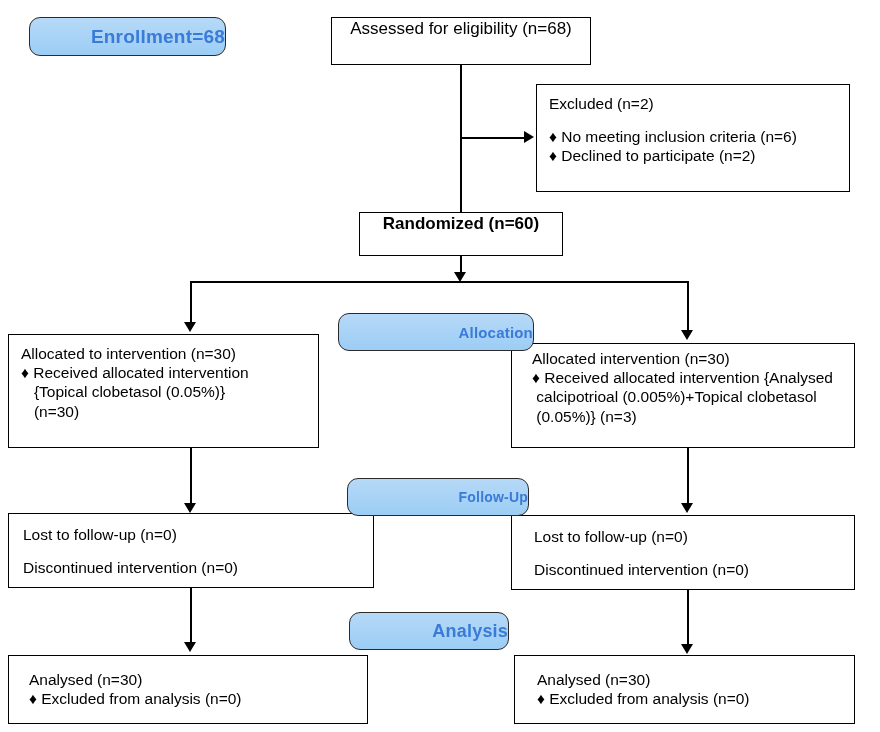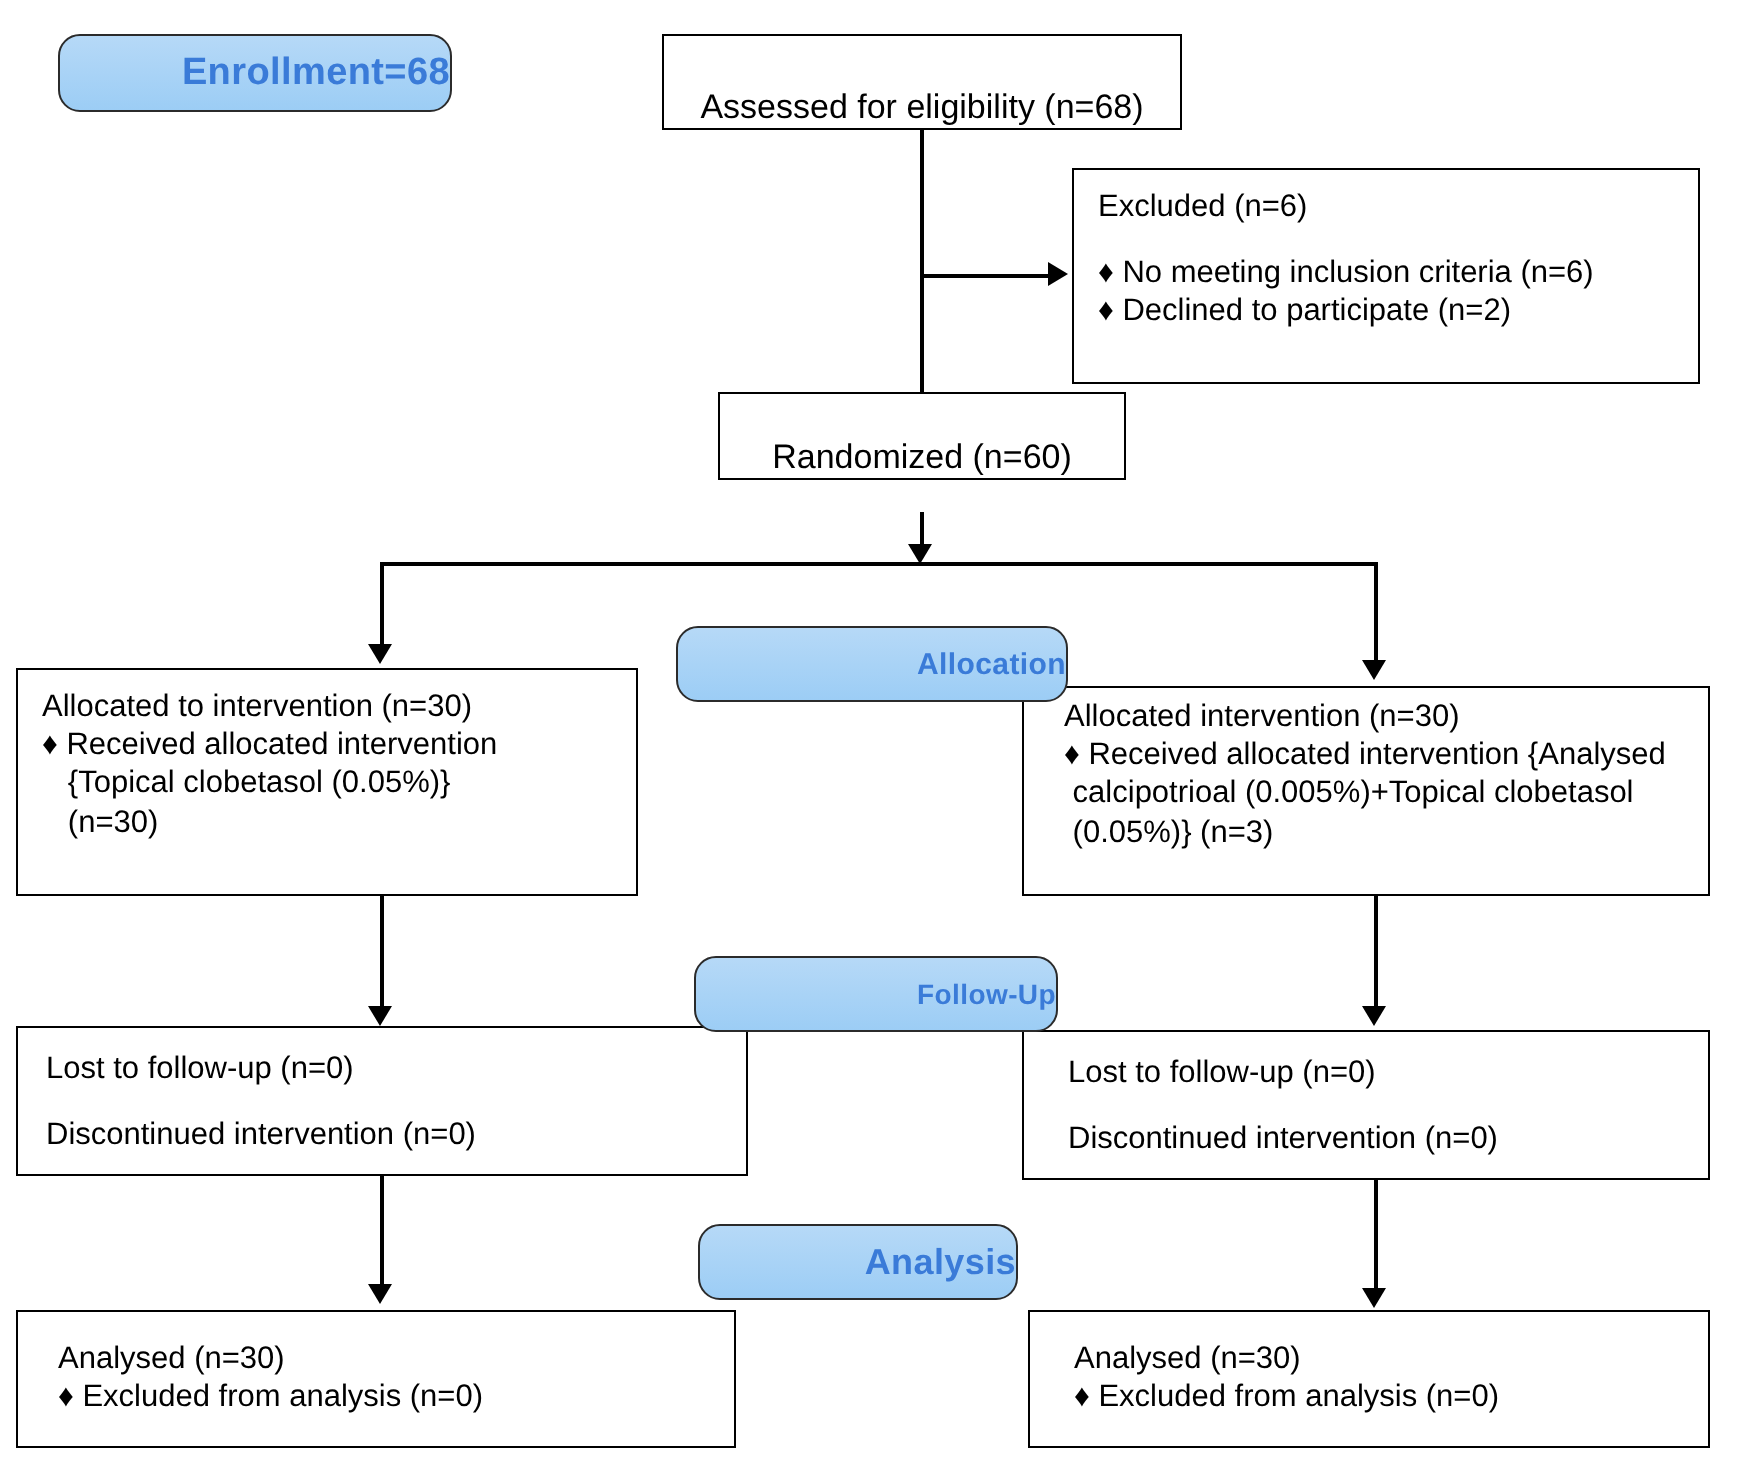--- a/index.html
+++ b/index.html
@@ -39,21 +39,21 @@
     z-index:4;
   }
   .box .inner{
     padding:9px 10px 6px 12px;
     line-height:1.24;
   }
   .box.center .inner{
     padding:0;
     height:100%;
     display:flex;
-    align-items:flex-end;
+    align-items:flex-start;
     justify-content:center;
   }
   .ln{display:block;white-space:pre;}
   .bullet-line{display:block;white-space:pre;}
   .cont{display:block;white-space:pre;}
   .gap{display:block;height:14px;}
 
   
   .vline,.hline{position:absolute;background:#000000;z-index:2;}
   .vline{width:1.8px;}
@@ -90,28 +90,28 @@
     </div>
   </div>
 
   <div class="vline" style="left:460px;top:65px;height:147px;"></div>
 
   <div class="hline" style="left:460px;top:137px;width:66px;"></div>
   <div class="arrow-right" style="left:524px;top:131px;"></div>
 
   <div class="box" style="left:536px;top:84px;width:314px;height:108px;font-size:15.5px;">
     <div class="inner">
-      <span class="ln">Excluded (n=6)</span>
+      <span class="ln">Excluded (n=2)</span>
       <span class="gap"></span>
       <span class="bullet-line">♦ No meeting inclusion criteria (n=6)</span>
       <span class="bullet-line">♦ Declined to participate (n=2)</span>
     </div>
   </div>
 
-  <div class="box center" style="left:359px;top:196px;width:204px;height:44px;font-size:17px;">
+  <div class="box center" style="left:359px;top:212px;width:204px;height:44px;font-size:17px;font-weight:bold;">
     <div class="inner">
       <span class="ln">Randomized (n=60)</span>
     </div>
   </div>
 
   <div class="vline" style="left:460px;top:256px;height:20px;"></div>
   <div class="arrow-down" style="left:454px;top:272px;"></div>
 
   <div class="hline" style="left:190px;top:281px;width:499px;"></div>
 

